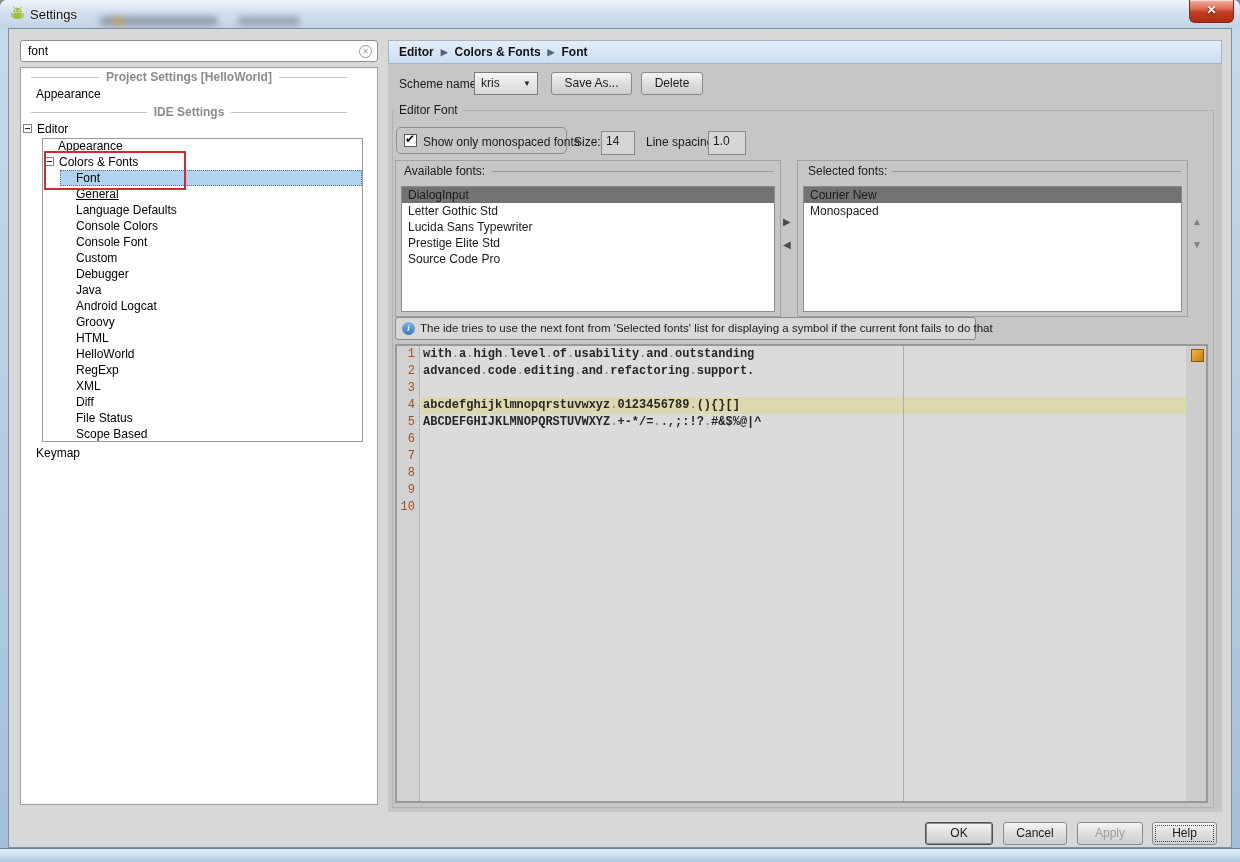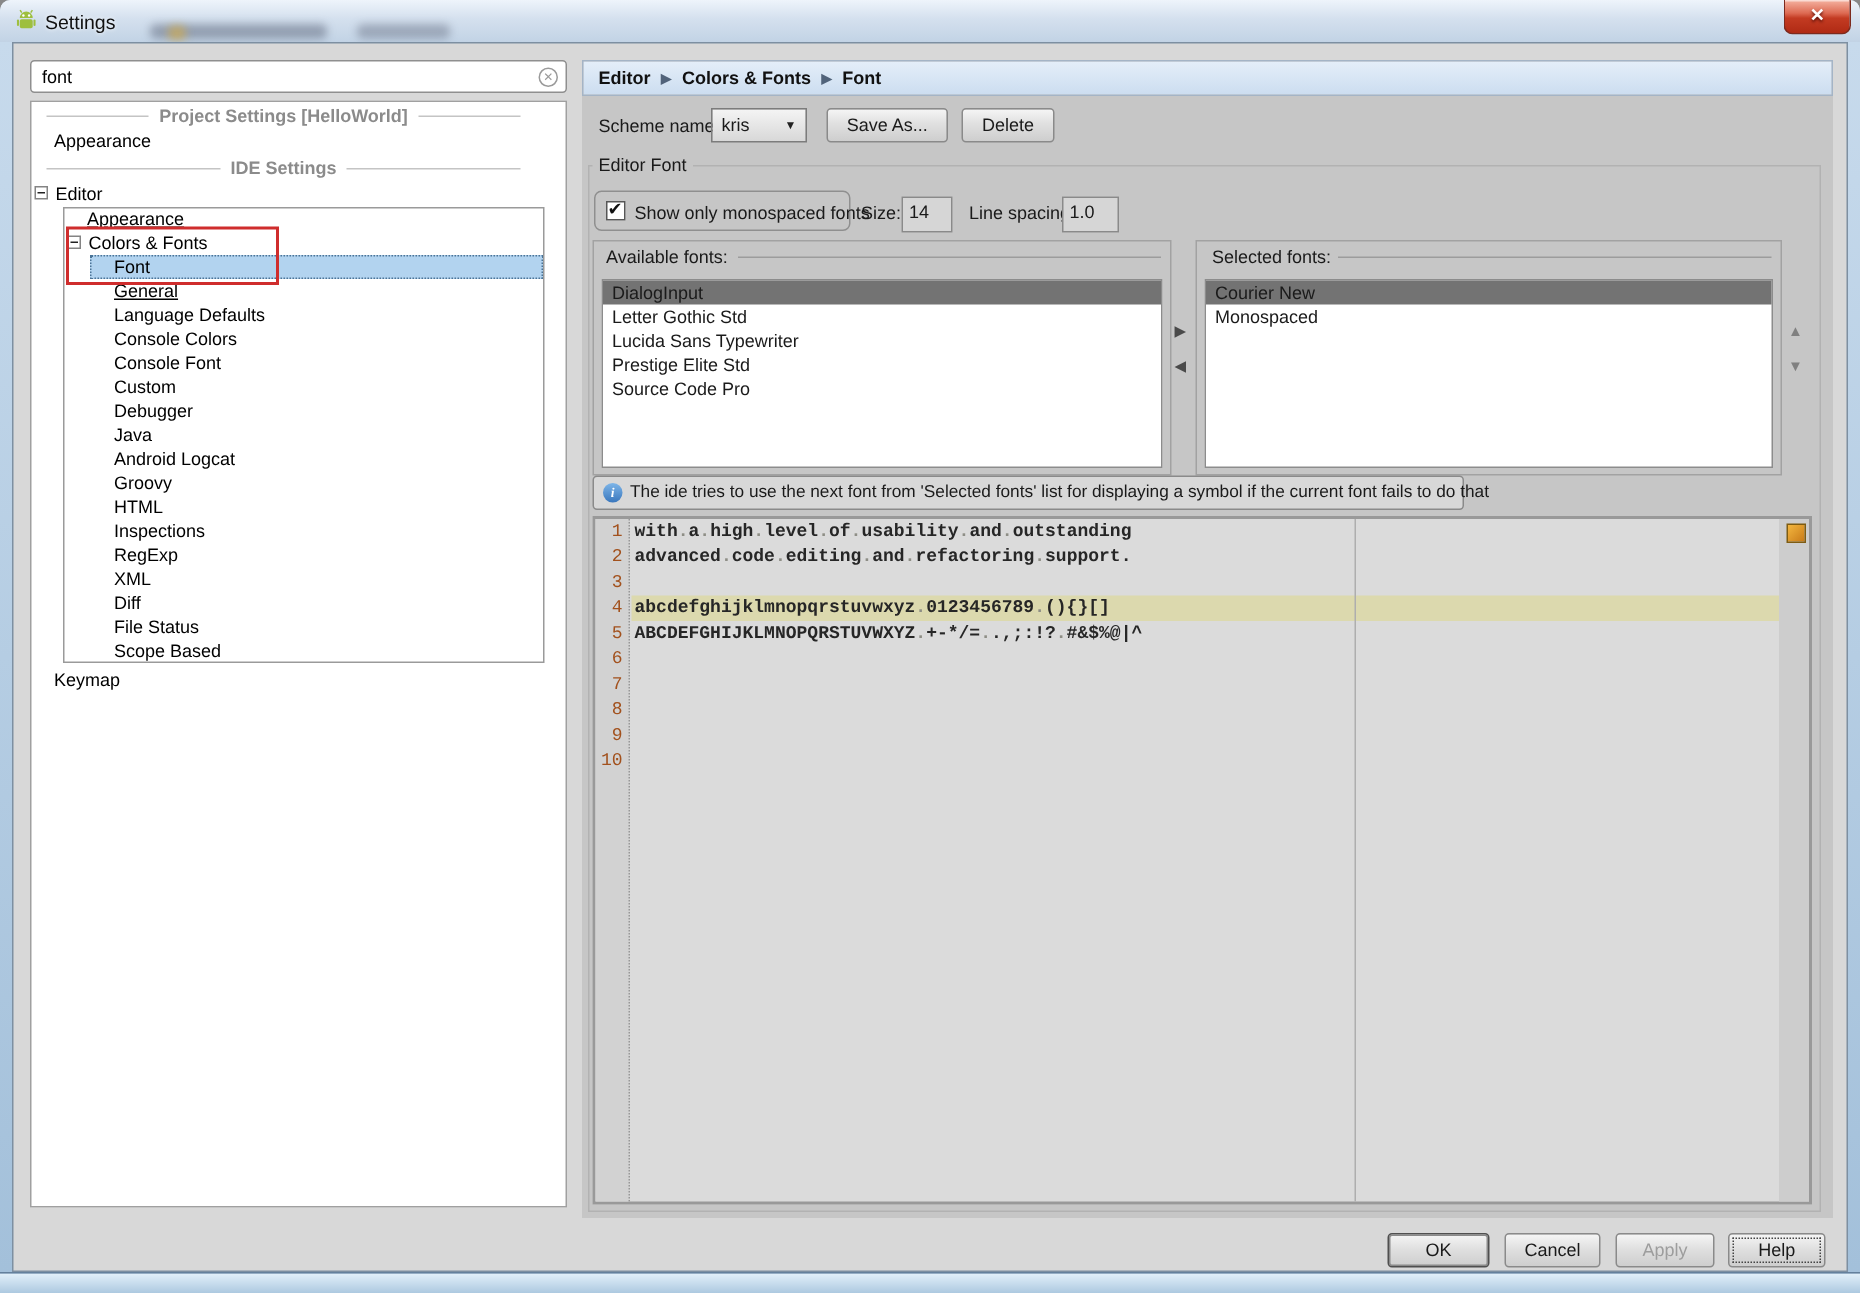--- a/index.html
+++ b/index.html
@@ -185,21 +185,21 @@
   <div class="trow" style="left:76px;top:298px;">
     <span>Android Logcat</span>
   </div>
   <div class="trow" style="left:76px;top:314px;">
     <span>Groovy</span>
   </div>
   <div class="trow" style="left:76px;top:330px;">
     <span>HTML</span>
   </div>
   <div class="trow" style="left:76px;top:346px;">
-    <span>Inspections</span>
+    <span>HelloWorld</span>
   </div>
   <div class="trow" style="left:76px;top:362px;">
     <span>RegExp</span>
   </div>
   <div class="trow" style="left:76px;top:378px;">
     <span>XML</span>
   </div>
   <div class="trow" style="left:76px;top:394px;">
     <span>Diff</span>
   </div>

